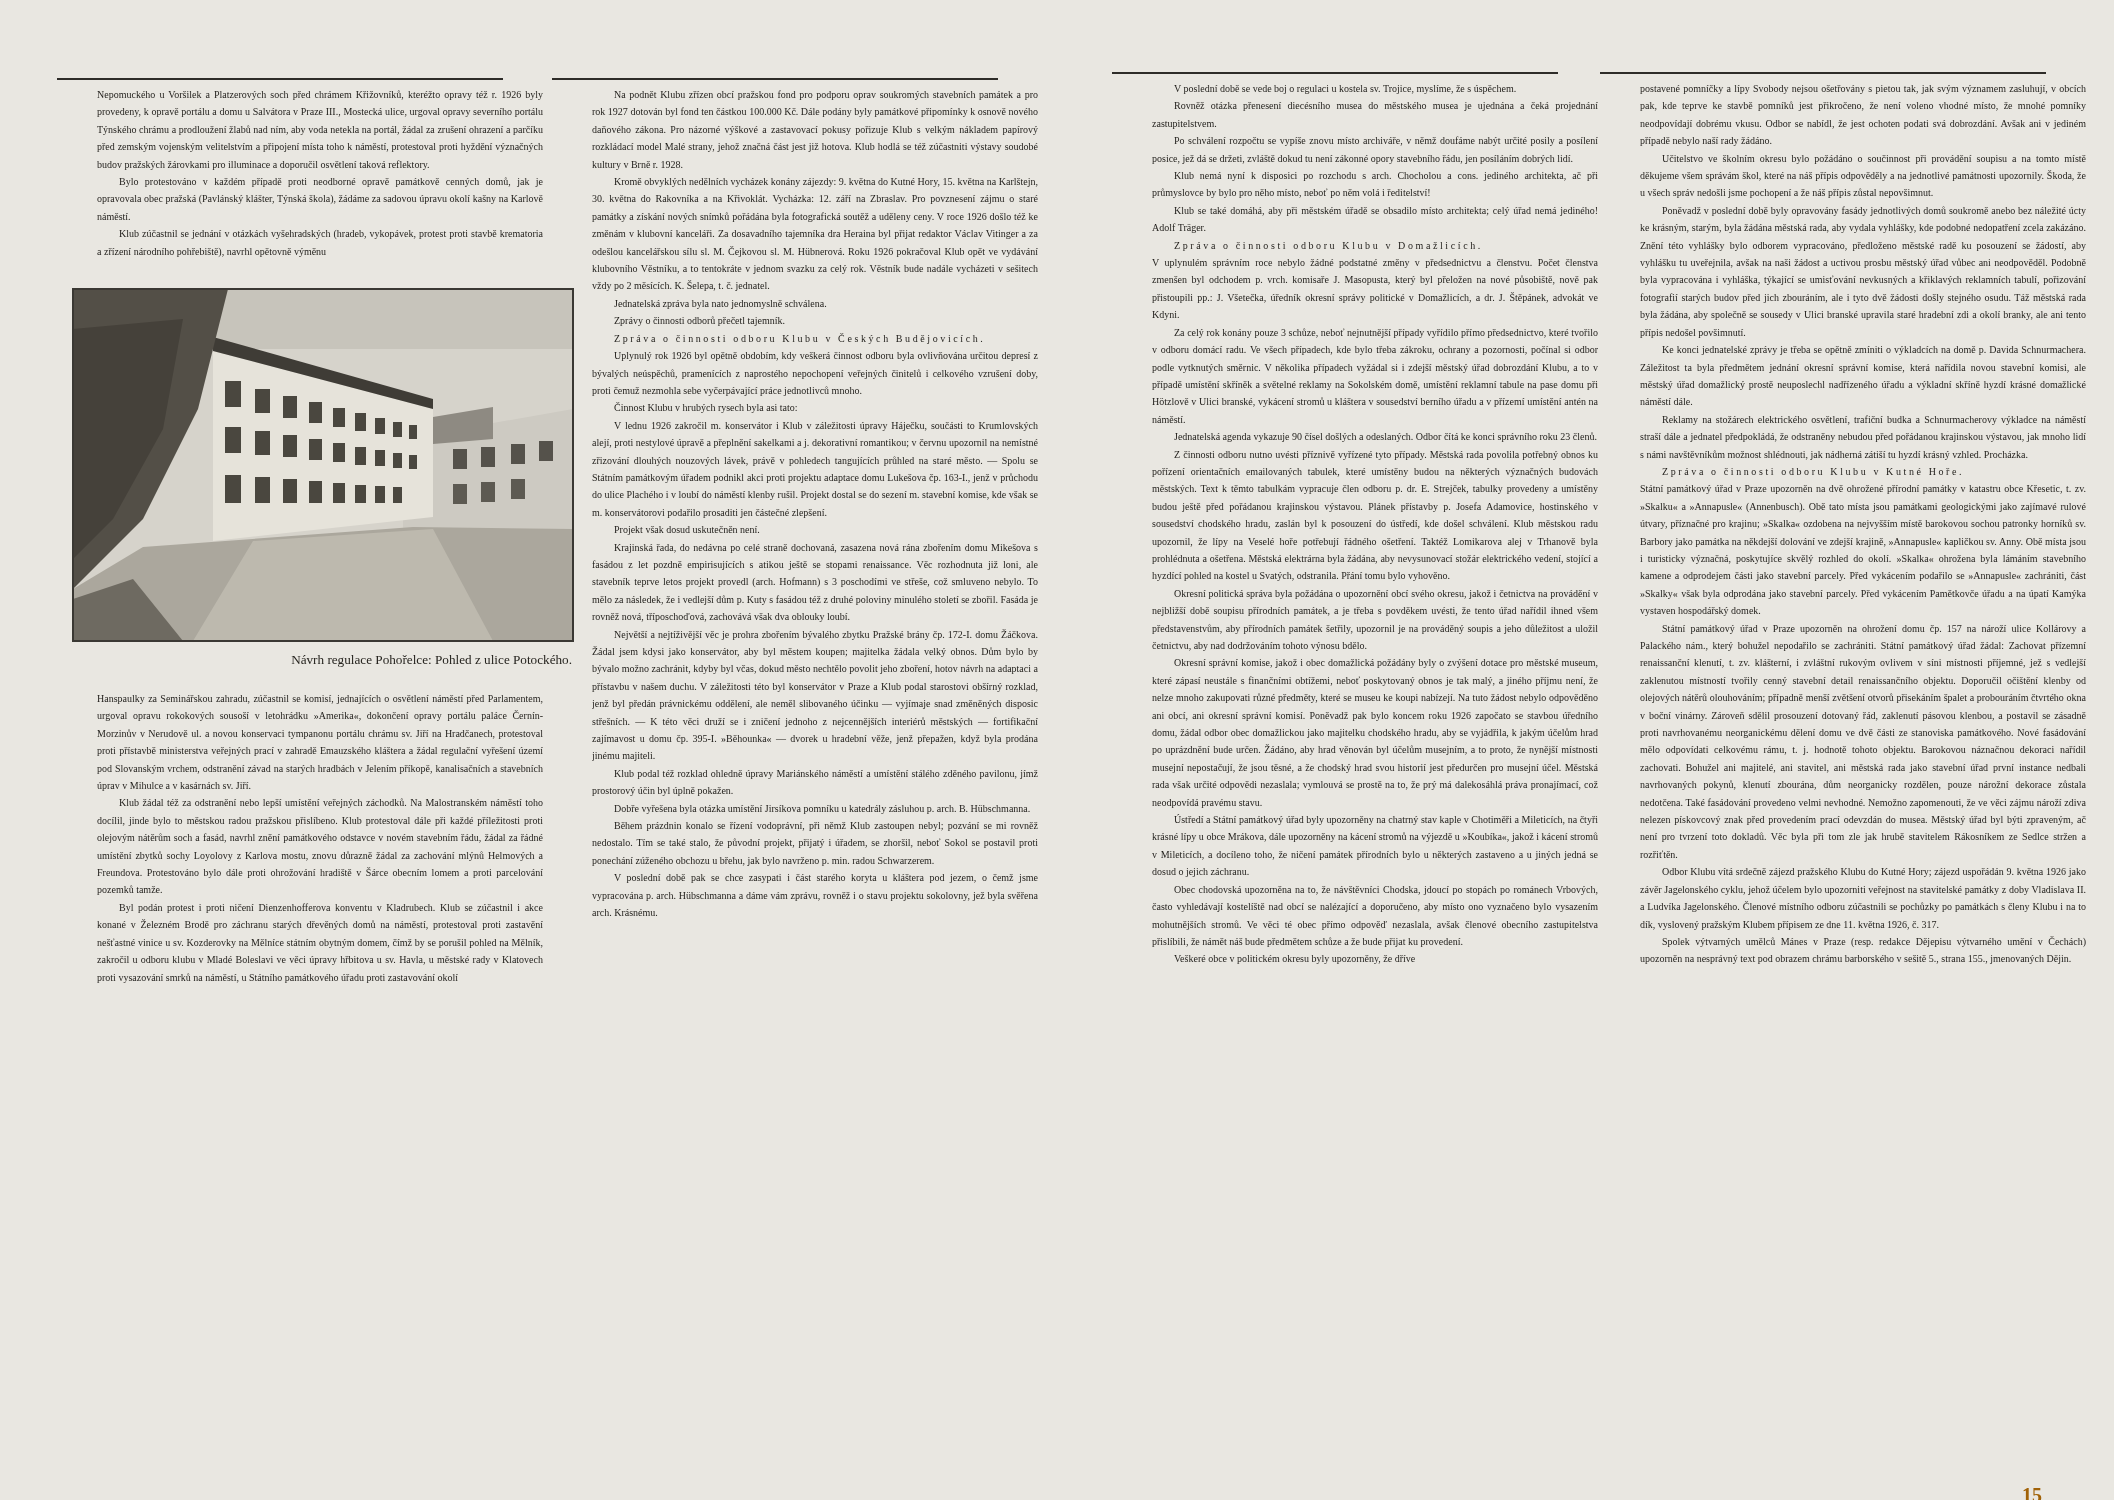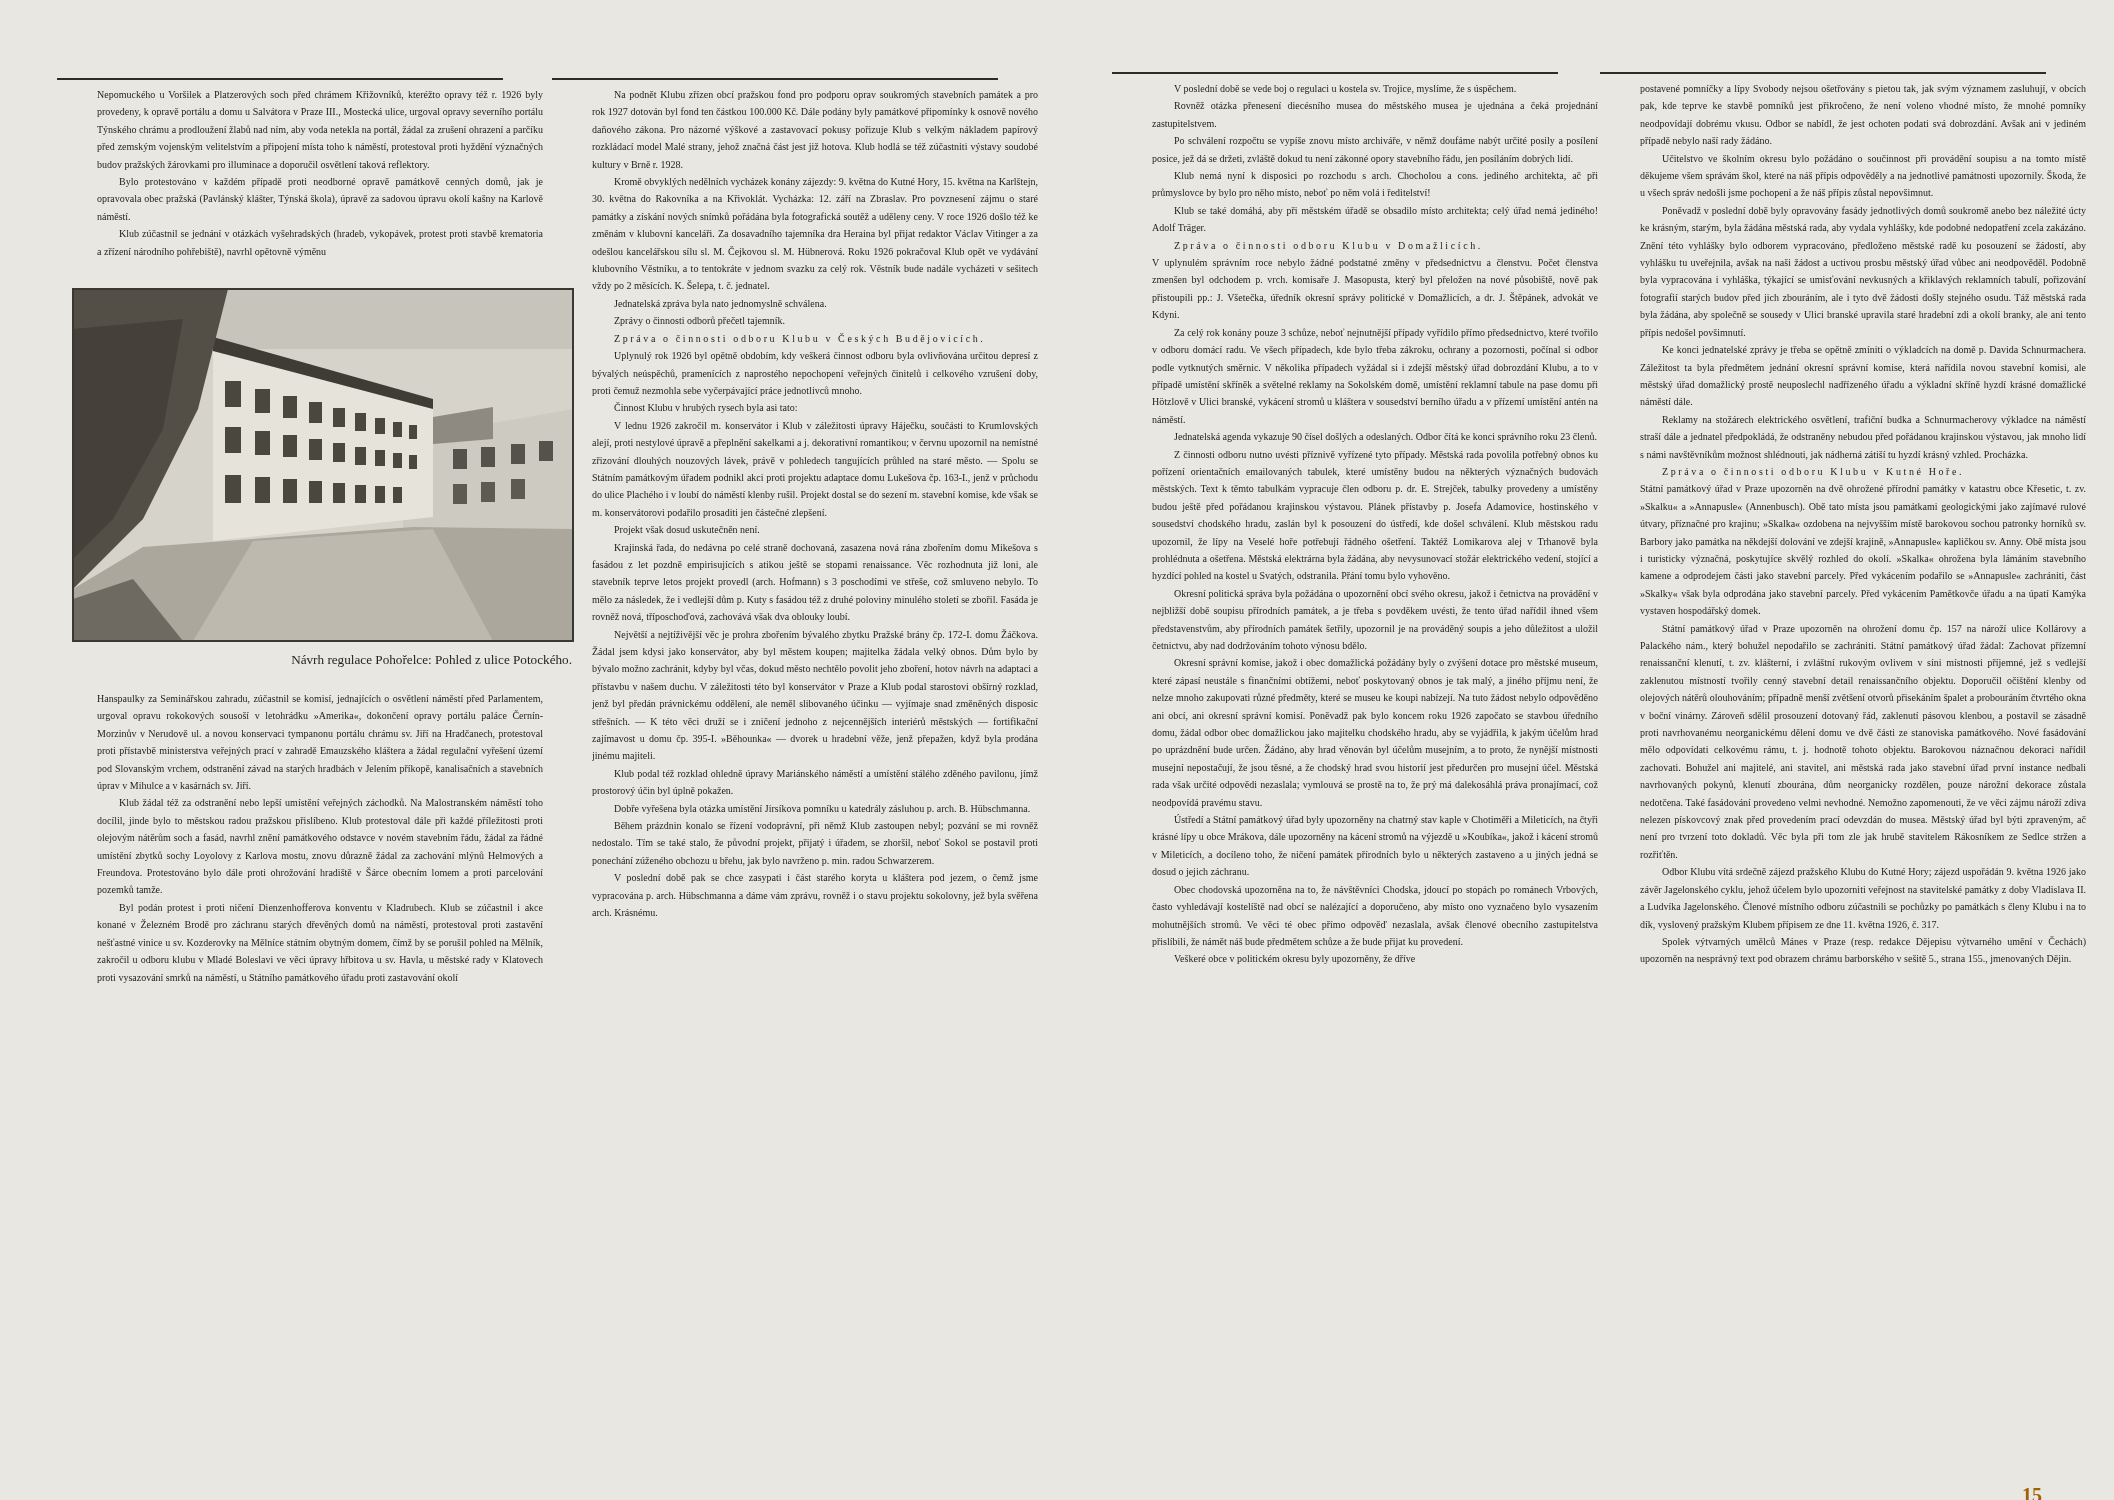--- a/index.html
+++ b/index.html
@@ -42,21 +42,21 @@
 
 <div>
 
   <div class="toprule" style="left:57px;top:78px;width:446px;"></div>
   <div class="toprule" style="left:552px;top:78px;width:446px;"></div>
   <div class="toprule" style="left:1112px;top:72px;width:446px;"></div>
   <div class="toprule" style="left:1600px;top:72px;width:446px;"></div>
 
   <section class="col" style="left:57px;top:86px;width:446px;height:198px;">
       <p class="noindent">Nepomuckého u Voršilek a Platzerových soch před chrámem Křižovníků, kteréžto opravy též r. 1926 byly provedeny, k opravě portálu a domu u Salvátora v Praze III., Mostecká ulice, urgoval opravy severního portálu Týnského chrámu a prodloužení žlabů nad ním, aby voda netekla na portál, žádal za zrušení ohrazení a parčíku před zemským vojenským velitelstvím a připojení místa toho k náměstí, protestoval proti hyždění význačných budov pražských žárovkami pro illuminace a doporučil osvětlení taková reflektory.</p>
-      <p>Bylo protestováno v každém případě proti neodborné opravě památkově cenných domů, jak je opravovala obec pražská (Pavlánský klášter, Týnská škola), úpravě za sadovou úpravu okolí kašny na Karlově náměstí.</p>
+      <p>Bylo protestováno v každém případě proti neodborné opravě památkově cenných domů, jak je opravovala obec pražská (Pavlánský klášter, Týnská škola), žádáme za sadovou úpravu okolí kašny na Karlově náměstí.</p>
       <p>Klub zúčastnil se jednání v otázkách vyšehradských (hradeb, vykopávek, protest proti stavbě krematoria a zřízení národního pohřebiště), navrhl opětovně výměnu</p>
     </section>
 
   <figure id="figure">
     <svg viewBox="0 0 500 352" aria-hidden="true">
 
       <rect x="0" y="0" width="500" height="352" fill="#d6d3cb"></rect>
       <rect x="0" y="0" width="500" height="60" fill="#c7c4bb"></rect>
 
       <polygon points="330,150 500,120 500,250 330,245" fill="#cdcac2"></polygon>

